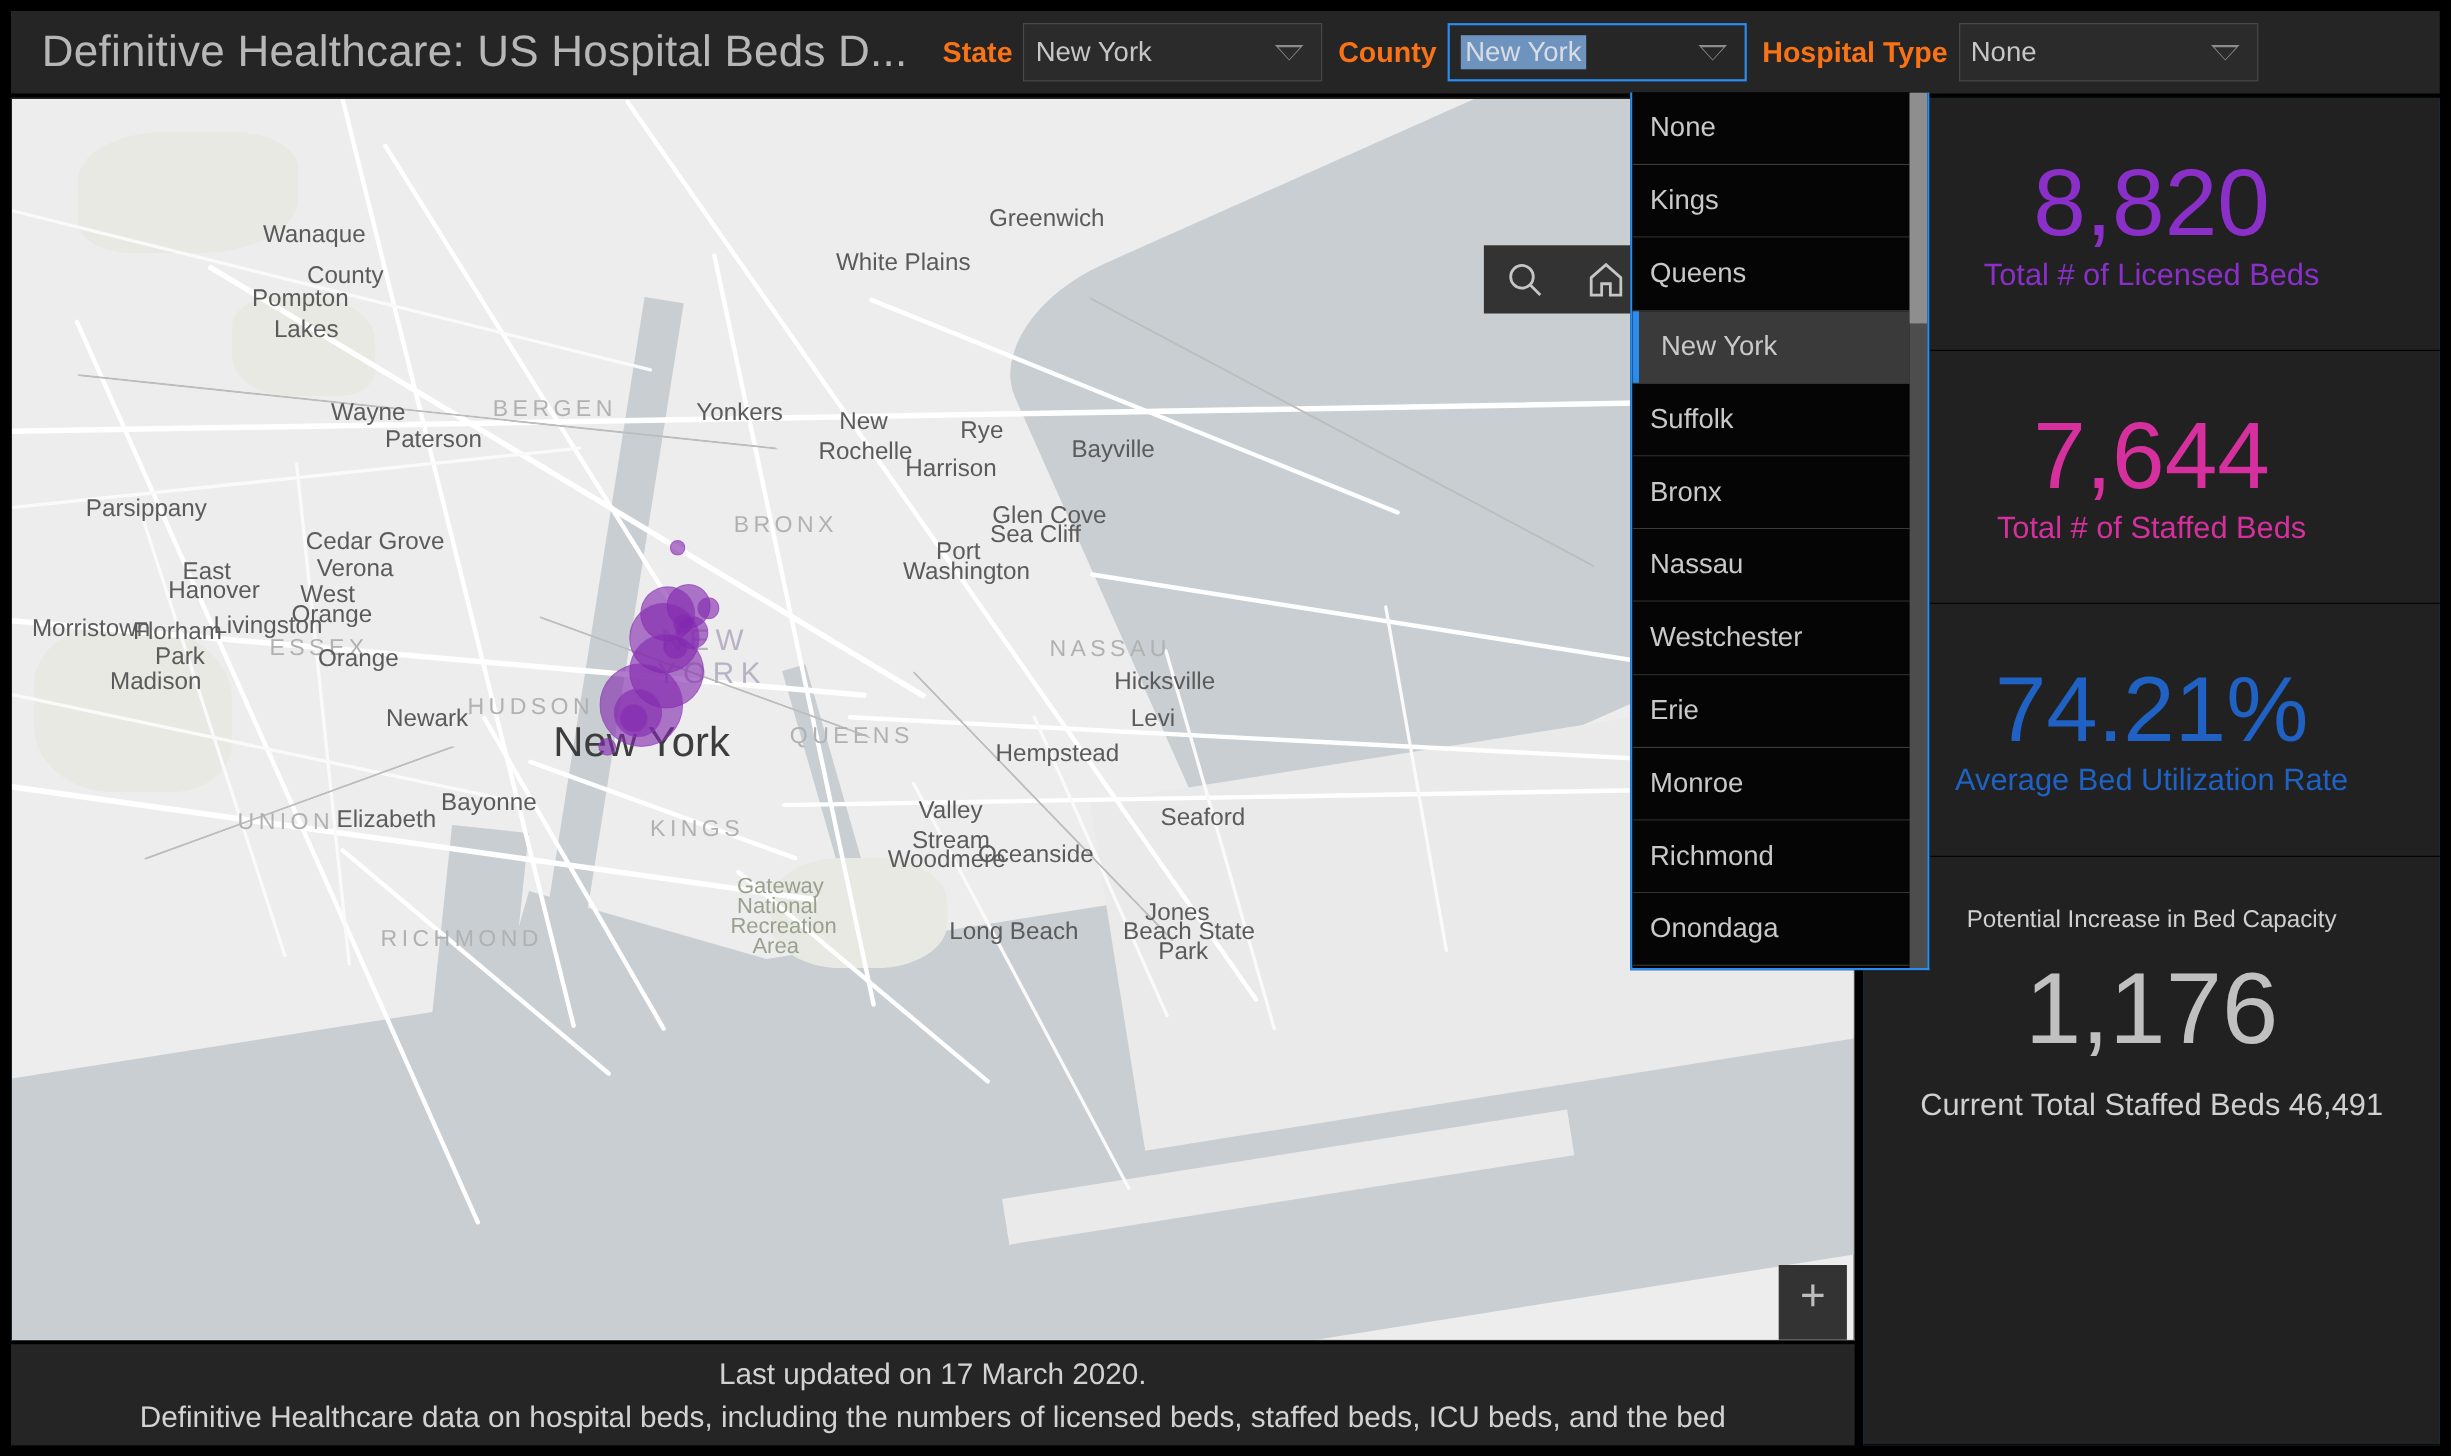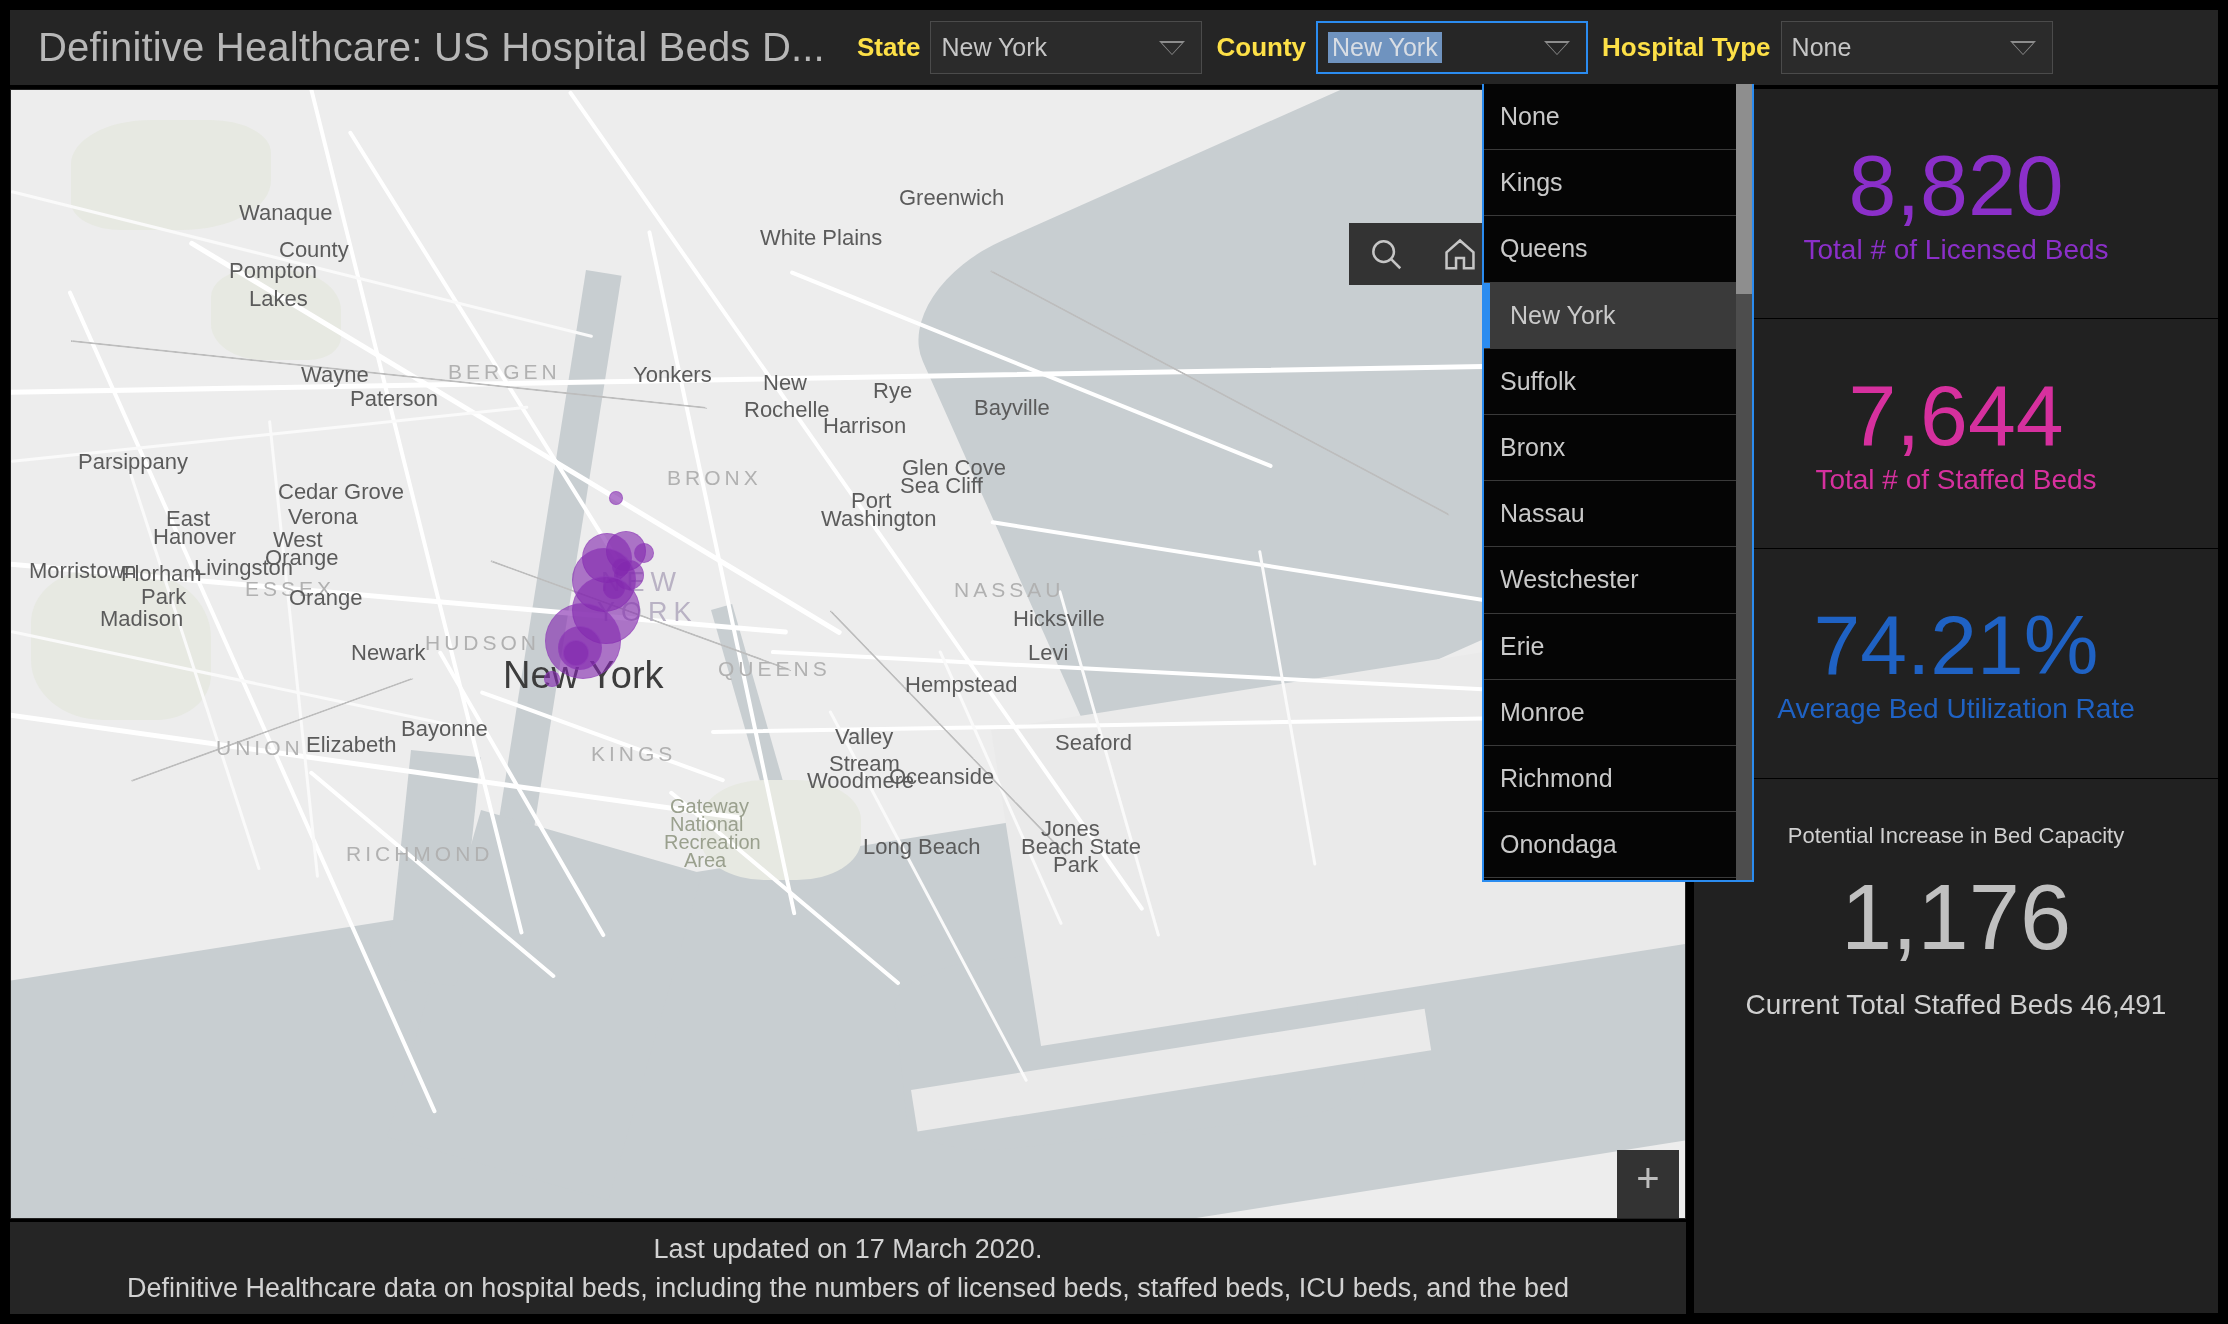--- a/index.html
+++ b/index.html
@@ -40,21 +40,21 @@
     align-items: center;
     margin-left: 18px;
     flex: 1 1 auto;
   }
   .filter-group {
     display: flex;
     align-items: center;
     height: 75px;
   }
   .filter-label {
-    color: #fde047;
+    color: #f97316;
     font-size: 26px;
     font-weight: 700;
     white-space: nowrap;
     padding: 0 10px 0 14px;
   }
   .select-box {
     position: relative;
     height: 53px;
     background: #2b2b2b;
     border: 1px solid #4b4b4b;

